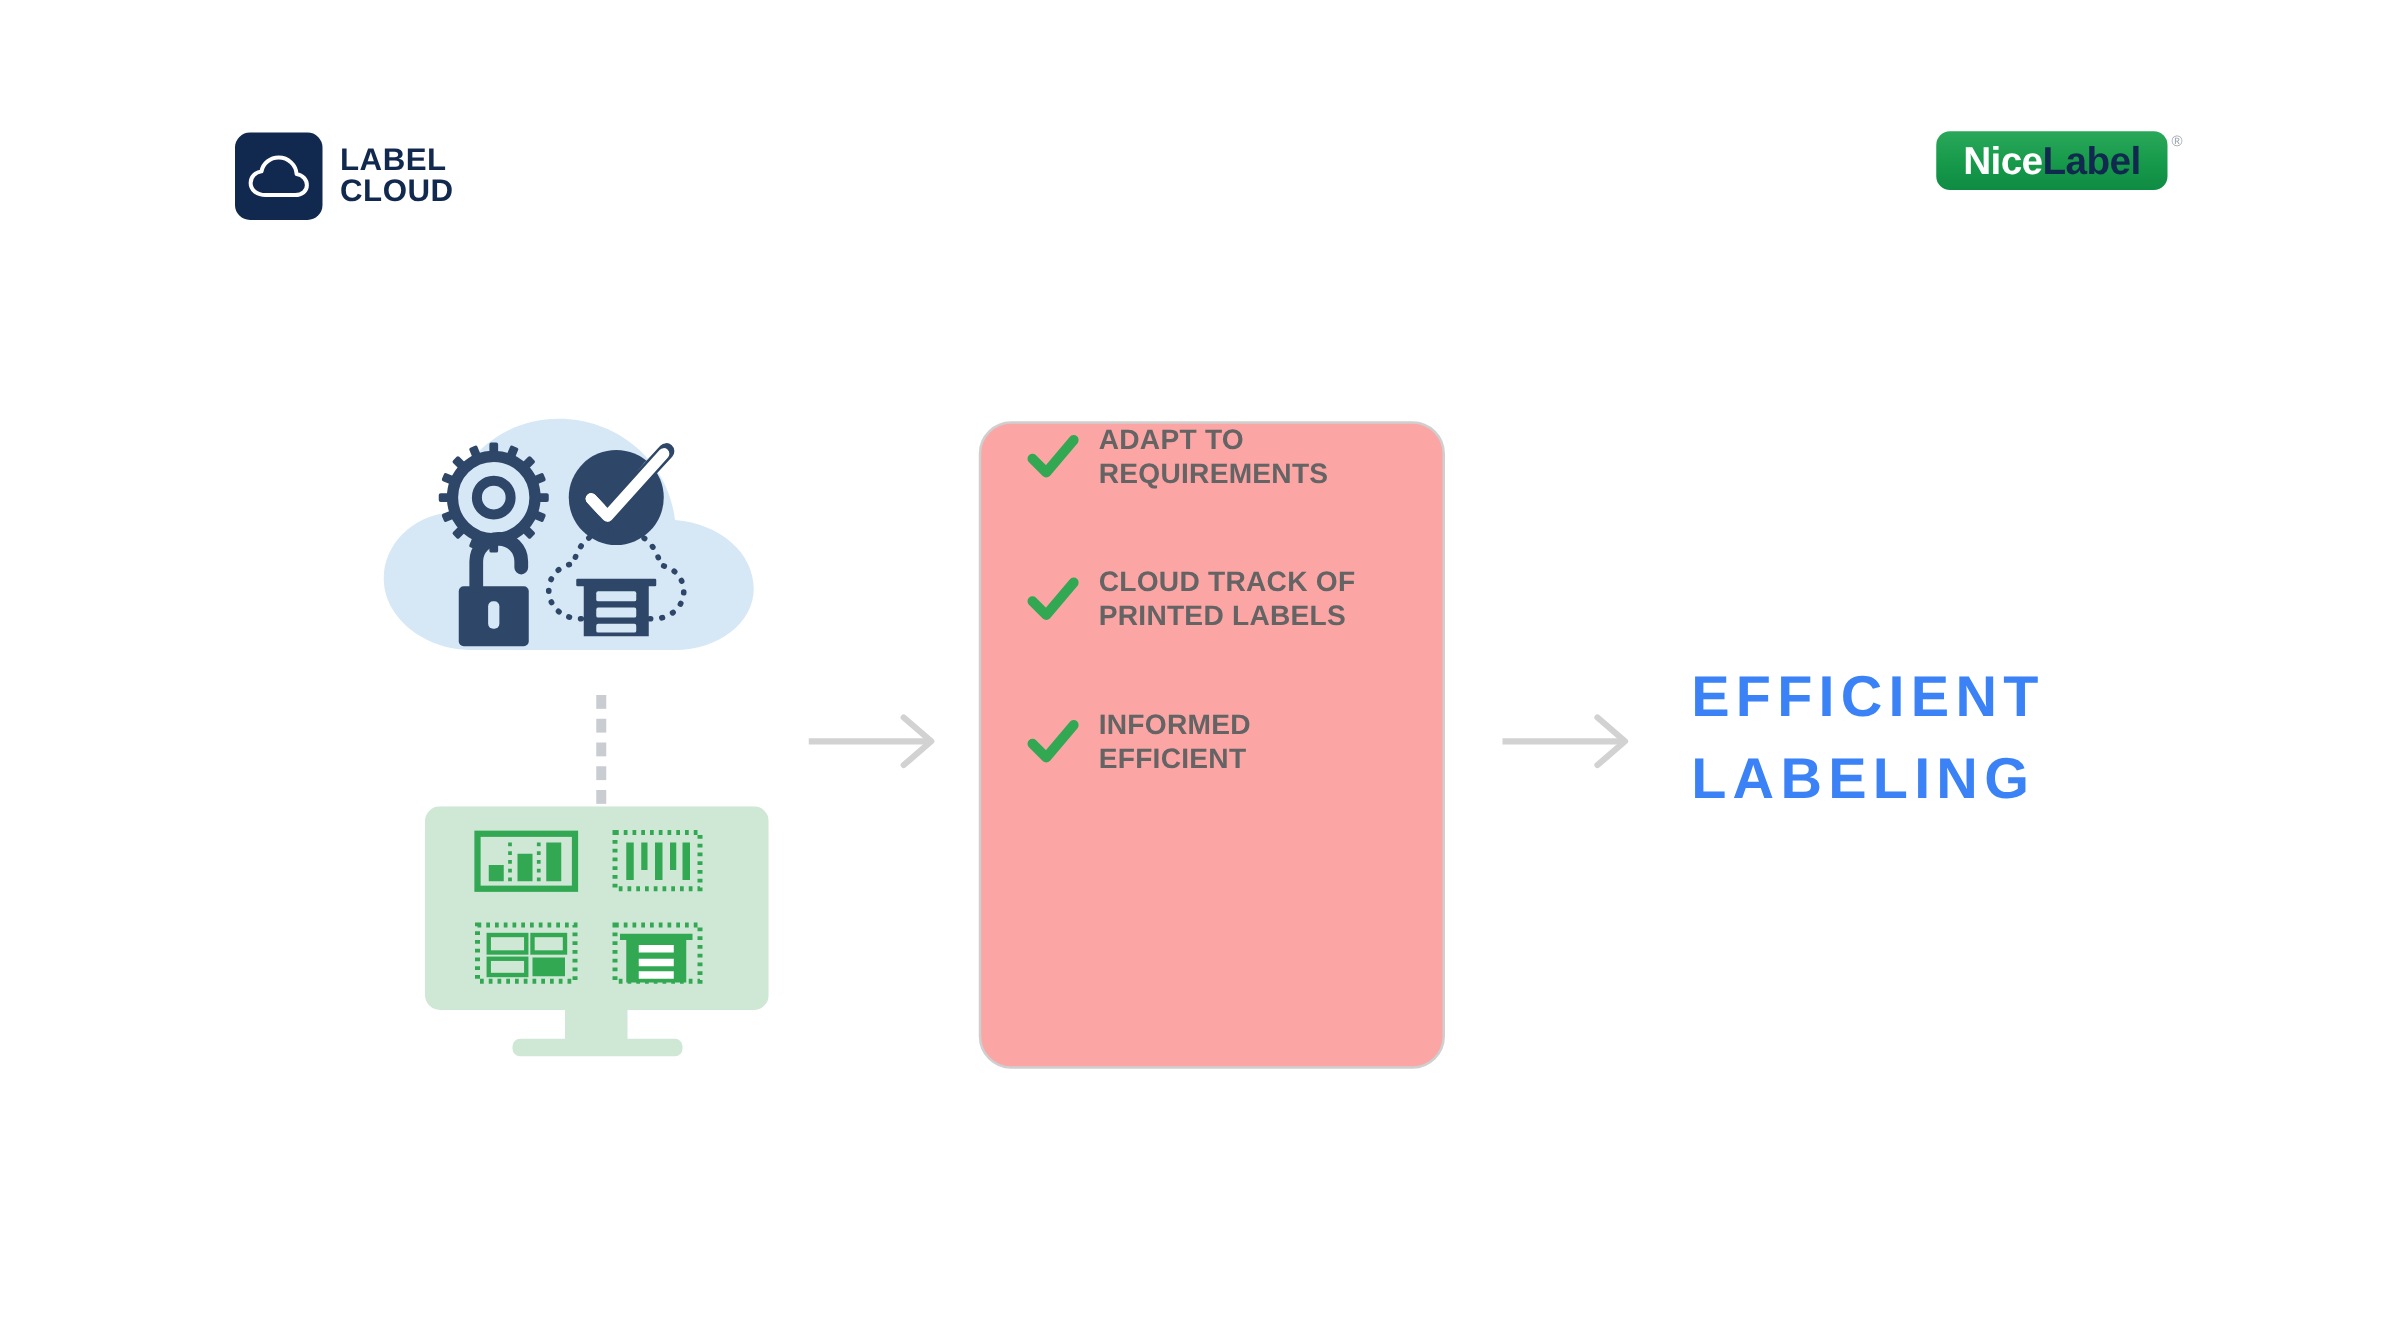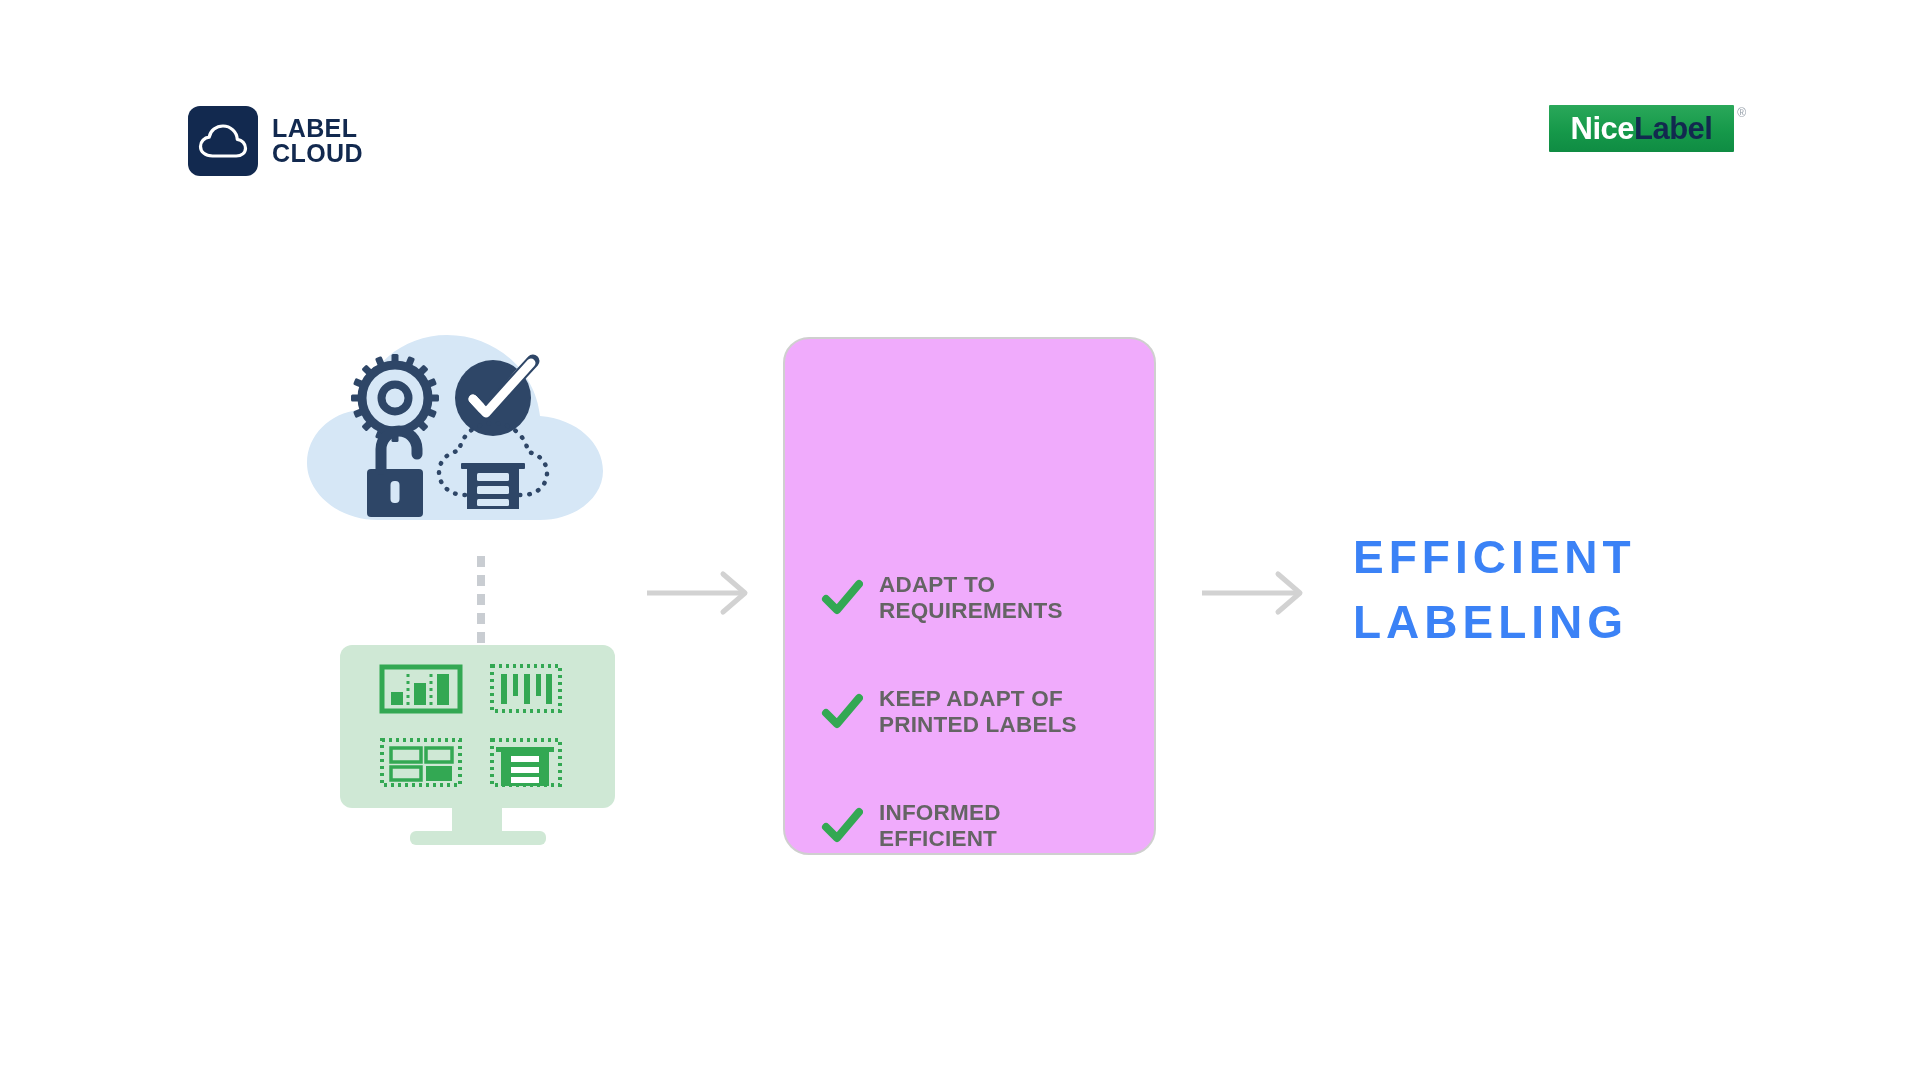--- a/index.html
+++ b/index.html
@@ -52,21 +52,21 @@
   .nicelabel-logo {
     position: absolute;
     left: 1549px;
     top: 105px;
     width: 185px;
     height: 47px;
   }
   .nicelabel-plate {
     position: absolute;
     inset: 0;
-    border-radius: 1px;
+    border-radius: 11px;
     background: linear-gradient(180deg, #2aa85a 0%, #16994a 55%, #0f8c43 100%);
     display: flex;
     align-items: center;
     justify-content: center;
   }
   .nicelabel-text {
     font-size: 31px;
     font-weight: bold;
     letter-spacing: -0.5px;
     line-height: 1;
@@ -129,25 +129,25 @@
 
   
   .checklist-card {
     position: absolute;
     left: 783px;
     top: 337px;
     width: 373px;
     height: 518px;
     border: 2px solid #cfcfcf;
     border-radius: 26px;
-    background: #f0abfc;
+    background: #fca5a5;
     box-sizing: border-box;
     display: flex;
     flex-direction: column;
-    justify-content: flex-end;
+    justify-content: flex-start;
     padding: 0 0 0 0;
   }
   .checklist-items {
     display: flex;
     flex-direction: column;
     gap: 61px;
     padding-left: 36px;
   }
   .check-row {
     display: flex;
@@ -338,21 +338,21 @@
           <path d="M5 22 L16 33 L38 7" fill="none" stroke="#33a853" stroke-width="8" stroke-linecap="round" stroke-linejoin="round"></path>
         </svg>
         <div class="check-label">ADAPT TO
 REQUIREMENTS</div>
       </div>
 
       <div class="check-row">
         <svg class="check-mark" viewBox="0 0 42 42">
           <path d="M5 22 L16 33 L38 7" fill="none" stroke="#33a853" stroke-width="8" stroke-linecap="round" stroke-linejoin="round"></path>
         </svg>
-        <div class="check-label">KEEP ADAPT OF
+        <div class="check-label">CLOUD TRACK OF
 PRINTED LABELS</div>
       </div>
 
       <div class="check-row">
         <svg class="check-mark" viewBox="0 0 42 42">
           <path d="M5 22 L16 33 L38 7" fill="none" stroke="#33a853" stroke-width="8" stroke-linecap="round" stroke-linejoin="round"></path>
         </svg>
         <div class="check-label">INFORMED
 EFFICIENT</div>
       </div>

